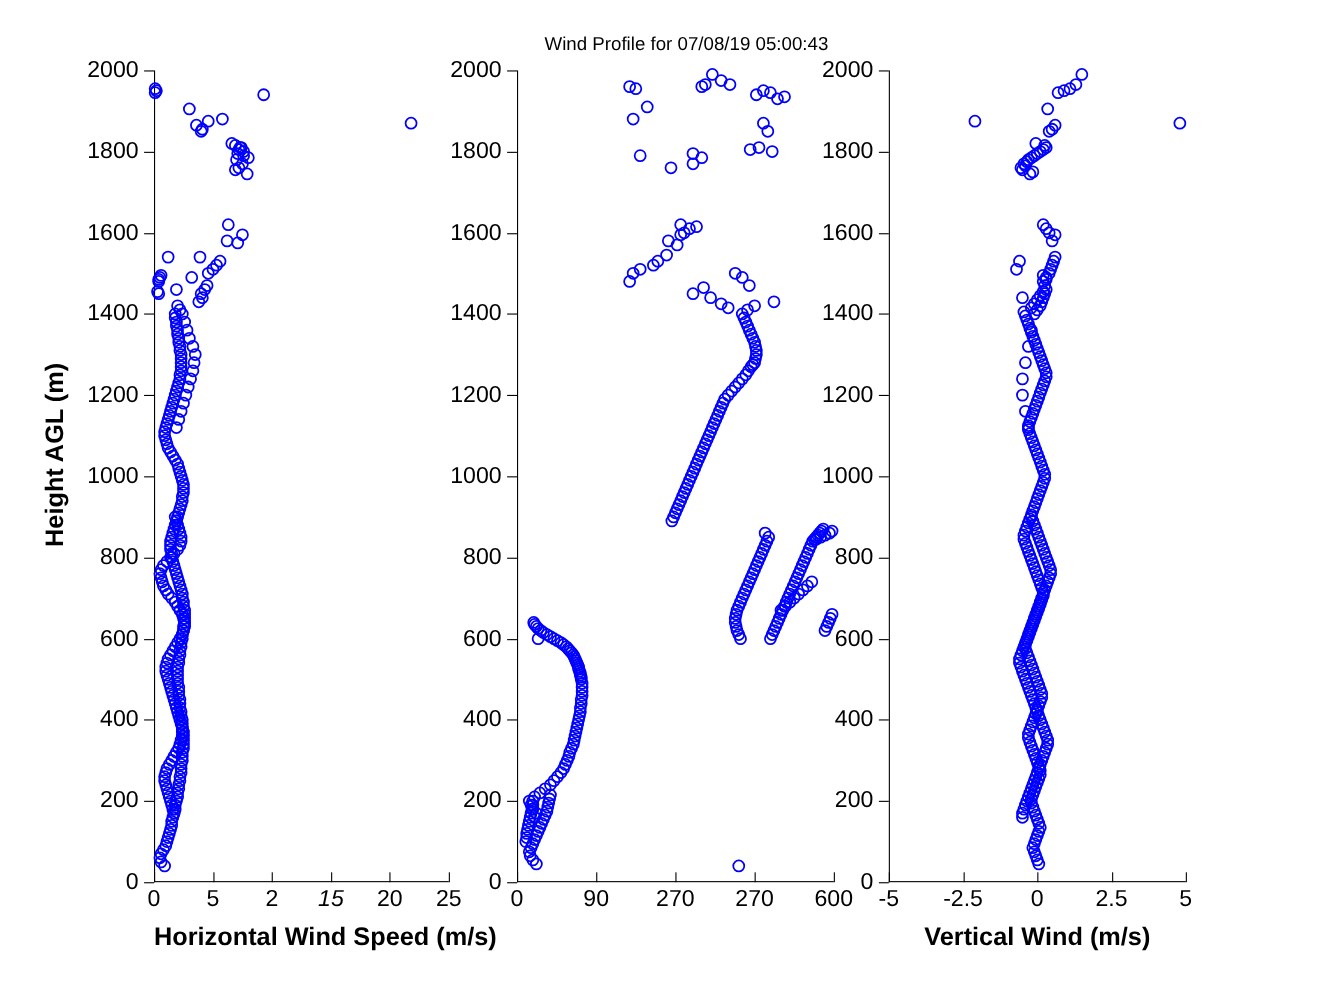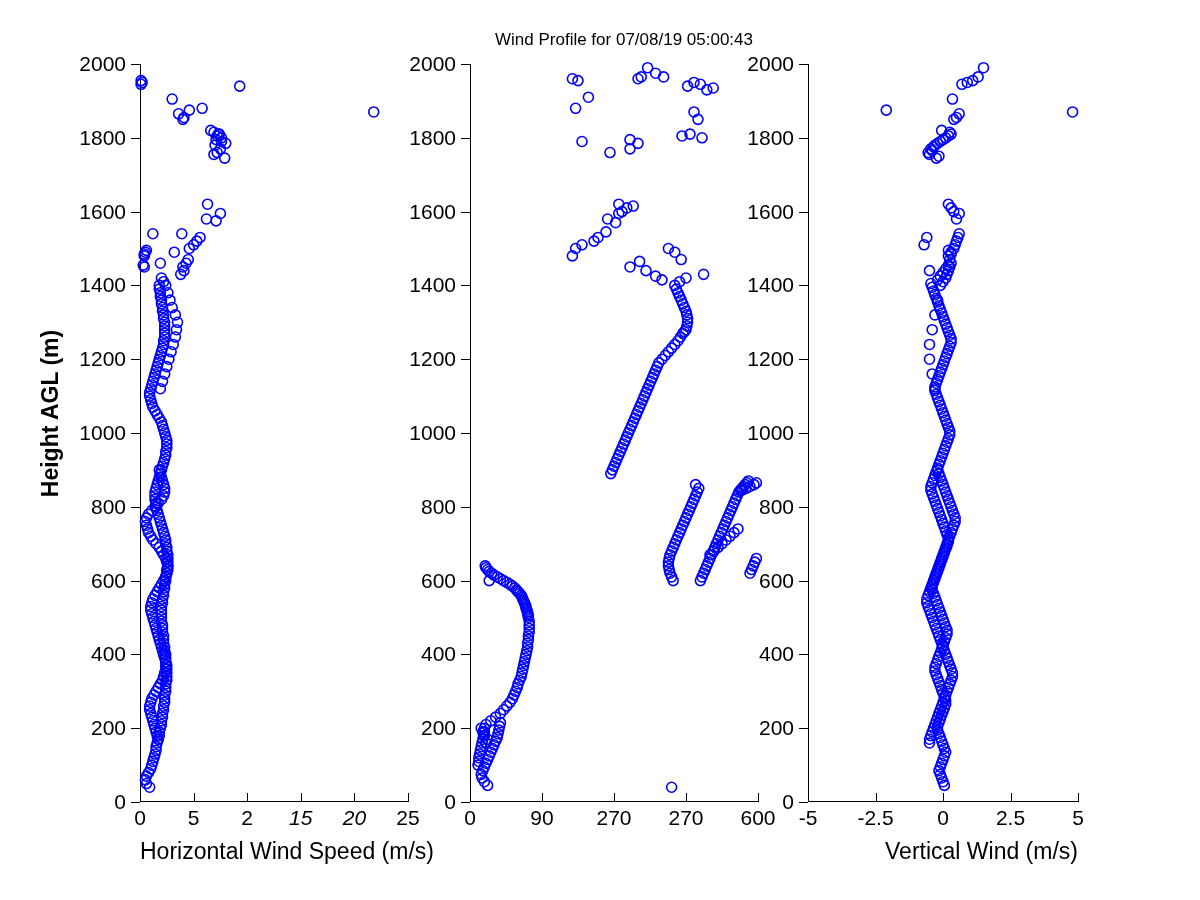--- a/index.html
+++ b/index.html
@@ -17,21 +17,21 @@
   .plotbox{position:absolute;left:0;top:0;border-left:1.6px solid #000;border-bottom:1.6px solid #000;box-sizing:border-box;}
   .plotsvg{position:absolute;left:0;top:0;overflow:visible;}
 
   .ytick{position:absolute;width:9px;height:0;border-top:1.6px solid #000;left:-9px;}
   .xtick{position:absolute;height:9px;width:0;border-left:1.6px solid #000;top:0px;}
 
   .ylabeltxt{position:absolute;right:0;transform:translateY(-50%);font-size:21px;white-space:nowrap;}
   .xlabeltxt{position:absolute;transform:translateX(-50%);font-size:21px;white-space:nowrap;top:12px;}
 
   .axis-title-x{
-    position:absolute;text-align:right;font-size:23px;font-weight:normal;white-space:nowrap;
+    position:absolute;text-align:center;font-size:23px;font-weight:bold;white-space:nowrap;
   }
   .axis-title-y{
     position:absolute;font-size:23px;font-weight:bold;white-space:nowrap;
     transform:rotate(-90deg);transform-origin:50% 50%;
   }
 </style>
 </head>
 <body>
 
 <div id="root">
@@ -66,21 +66,21 @@
       <div class="ylabeltxt" style="top: 0px; right: 282px;">2000</div>
       <div class="xtick" style="left: 0px; top: 729px;"></div>
       <div class="xlabeltxt" style="left: 0px; top: 742px;">0</div>
       <div class="xtick" style="left: 53.6px; top: 729px;"></div>
       <div class="xlabeltxt" style="left: 53.6px; top: 742px;">5</div>
       <div class="xtick" style="left: 107.2px; top: 729px;"></div>
       <div class="xlabeltxt" style="left: 107.2px; top: 742px;">2</div>
       <div class="xtick" style="left: 160.8px; top: 729px;"></div>
       <div class="xlabeltxt" style="left: 160.8px; top: 742px; font-style: italic;">15</div>
       <div class="xtick" style="left: 214.4px; top: 729px;"></div>
-      <div class="xlabeltxt" style="left: 214.4px; top: 742px; font-style: italic;">20</div>
+      <div class="xlabeltxt" style="left: 214.4px; top: 742px;">20</div>
       <div class="xtick" style="left: 268px; top: 729px;"></div>
       <div class="xlabeltxt" style="left: 268px; top: 742px;">25</div>
       <div class="axis-title-x" style="left: 0px; top: 774px; width: 268px;">Horizontal Wind Speed (m/s)</div>
       <svg class="plotsvg" width="268" height="738">
         <circle cx="9.65" cy="723.24" r="5" fill="none" stroke="#0000ff" stroke-width="1.6"></circle>
         <circle cx="6.43" cy="719.55" r="5" fill="none" stroke="#0000ff" stroke-width="1.6"></circle>
         <circle cx="5.36" cy="715.86" r="5" fill="none" stroke="#0000ff" stroke-width="1.6"></circle>
         <circle cx="6.43" cy="712.17" r="5" fill="none" stroke="#0000ff" stroke-width="1.6"></circle>
         <circle cx="8.58" cy="708.48" r="5" fill="none" stroke="#0000ff" stroke-width="1.6"></circle>
         <circle cx="10.72" cy="704.79" r="5" fill="none" stroke="#0000ff" stroke-width="1.6"></circle>

